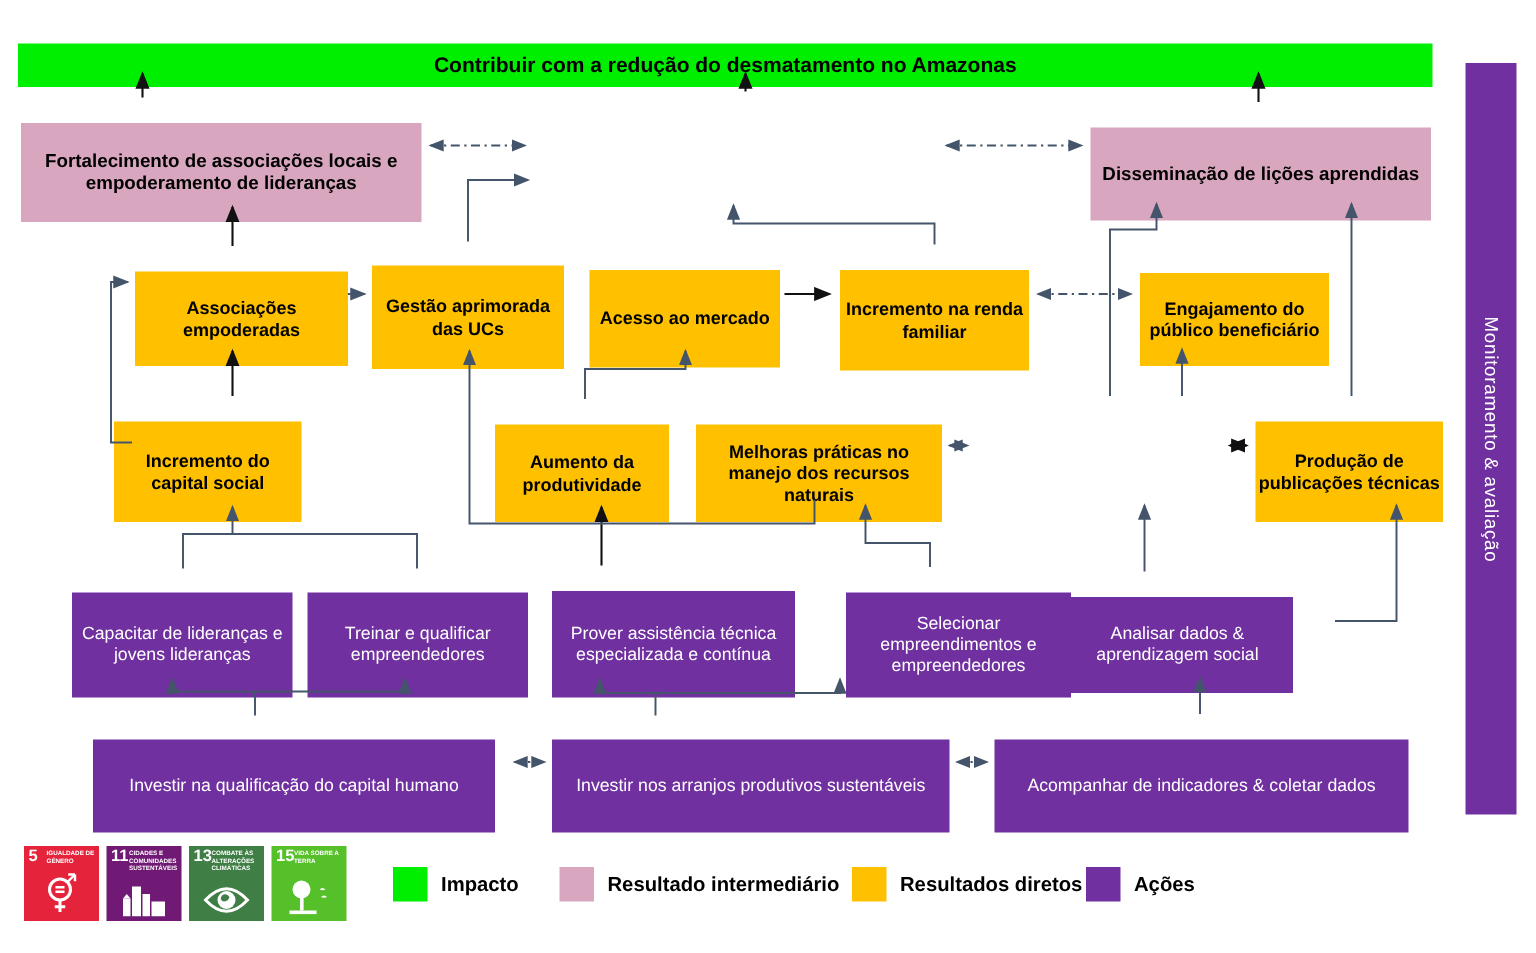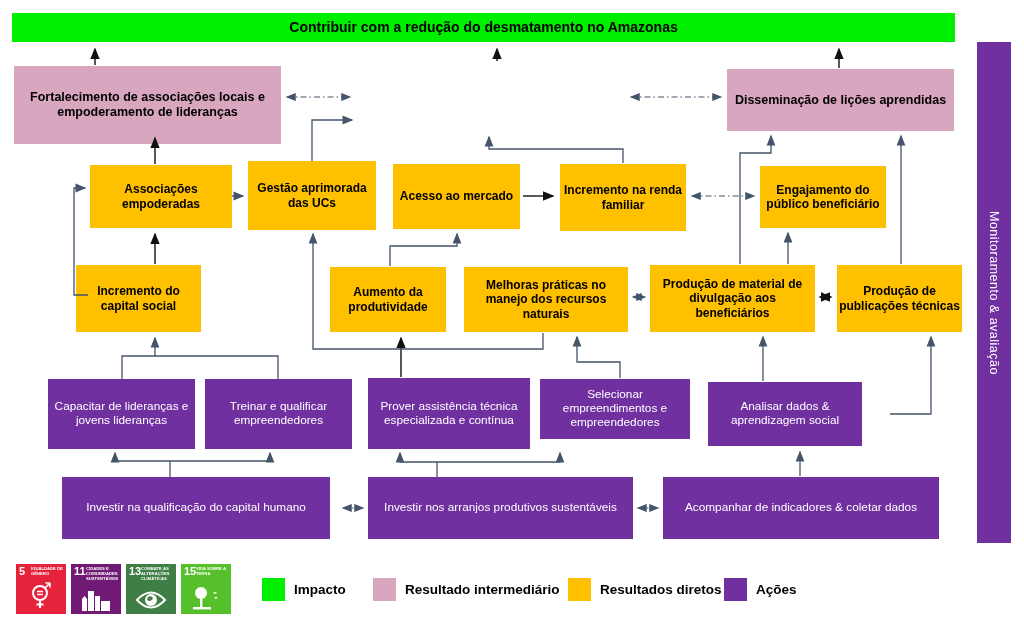--- a/index.html
+++ b/index.html
@@ -1,20 +1,20 @@
 <!DOCTYPE html>
 <html><head>
 <meta charset="utf-8">
 <style>
   html,body{margin:0;padding:0;background:#fff;}
   .stage{position:relative;width:1024px;height:635px;background:#ffffff;
          font-family:"Liberation Sans", sans-serif;overflow:hidden;}
   .box{position:absolute;display:flex;align-items:center;justify-content:center;
        text-align:center;box-sizing:border-box;padding:2px 1px;line-height:1.18;
-       color:#000;font-weight:bold;font-size:12px;}
+       color:#000;font-weight:bold;font-size:12px;margin-top:16px;}
   .impact{background:#00ee00;font-size:14px;}
   .pink{background:#d8a6be;font-size:12.5px;}
   .orange{background:#ffc000;}
   .purple{background:#7030a0;color:#ffffff;font-weight:normal;font-size:11.8px;}
   .vbar{position:absolute;background:#7030a0;color:#fff;display:flex;
         align-items:center;justify-content:center;}
   .vbar span{writing-mode:vertical-rl;font-size:12.5px;letter-spacing:.5px;}
   svg.arrows{position:absolute;left:0;top:0;pointer-events:none;}
   
   .sdg{position:absolute;width:50px;height:50px;color:#fff;overflow:hidden;}
@@ -29,39 +29,38 @@
 <body>
 
 <div class="stage">
 
   <div class="box impact" style="left:12px;top:13px;width:943px;height:29px">Contribuir com a redução do desmatamento no Amazonas</div>
 
   <div class="vbar" style="left:977px;top:42px;width:34px;height:501px">
     <span>Monitoramento &amp; avaliação</span>
   </div>
 
-  <div class="box pink" style="left:14px;top:66px;width:267px;height:78px">Fortalecimento de associações locais e empoderamento de lideranças</div>
+  <div class="box pink" style="left:14px;top:66px;width:267px;height:66px">Fortalecimento de associações locais e empoderamento de lideranças</div>
   <div class="box pink" style="left:727px;top:69px;width:227px;height:62px">Disseminação de lições aprendidas</div>
 
   <div class="box orange" style="left:90px;top:165px;width:142px;height:63px">Associações empoderadas</div>
   <div class="box orange" style="left:248px;top:161px;width:128px;height:69px">Gestão aprimorada das UCs</div>
   <div class="box orange" style="left:393px;top:164px;width:127px;height:65px">Acesso ao mercado</div>
   <div class="box orange" style="left:560px;top:164px;width:126px;height:67px">Incremento na renda familiar</div>
   <div class="box orange" style="left:760px;top:166px;width:126px;height:62px">Engajamento do público beneficiário</div>
 
   <div class="box orange" style="left:76px;top:265px;width:125px;height:67px">Incremento do capital social</div>
   <div class="box orange" style="left:330px;top:267px;width:116px;height:65px">Aumento da produtividade</div>
   <div class="box orange" style="left:464px;top:267px;width:164px;height:65px">Melhoras práticas no manejo dos recursos naturais</div>
-  <div class="box orange" style="left:650px;top:265px;width:165px;height:67px">Produção de material de divulgação aos beneficiários</div>
   <div class="box orange" style="left:837px;top:265px;width:125px;height:67px">Produção de publicações técnicas</div>
 
   <div class="box purple" style="left:48px;top:379px;width:147px;height:70px">Capacitar de lideranças e jovens lideranças</div>
   <div class="box purple" style="left:205px;top:379px;width:147px;height:70px">Treinar e qualificar empreendedores</div>
   <div class="box purple" style="left:368px;top:378px;width:162px;height:71px">Prover assistência técnica especializada e contínua</div>
-  <div class="box purple" style="left:540px;top:379px;width:150px;height:60px">Selecionar empreendimentos e empreendedores</div>
+  <div class="box purple" style="left:564px;top:379px;width:150px;height:70px">Selecionar empreendimentos e empreendedores</div>
   <div class="box purple" style="left:708px;top:382px;width:154px;height:64px">Analisar dados &amp; aprendizagem social</div>
 
   <div class="box purple" style="left:62px;top:477px;width:268px;height:62px">Investir na qualificação do capital humano</div>
   <div class="box purple" style="left:368px;top:477px;width:265px;height:62px">Investir nos arranjos produtivos sustentáveis</div>
   <div class="box purple" style="left:663px;top:477px;width:276px;height:62px">Acompanhar de indicadores &amp; coletar dados</div>
 
   <svg class="arrows" width="1024" height="635" viewBox="0 0 1024 635">
     <defs>
       <marker id="ah" orient="auto-start-reverse" markerWidth="9" markerHeight="7" refX="6.5" refY="3" viewBox="0 0 8 6">
         <path d="M0,0 L7.5,3 L0,6 z" fill="#44546a"></path>

